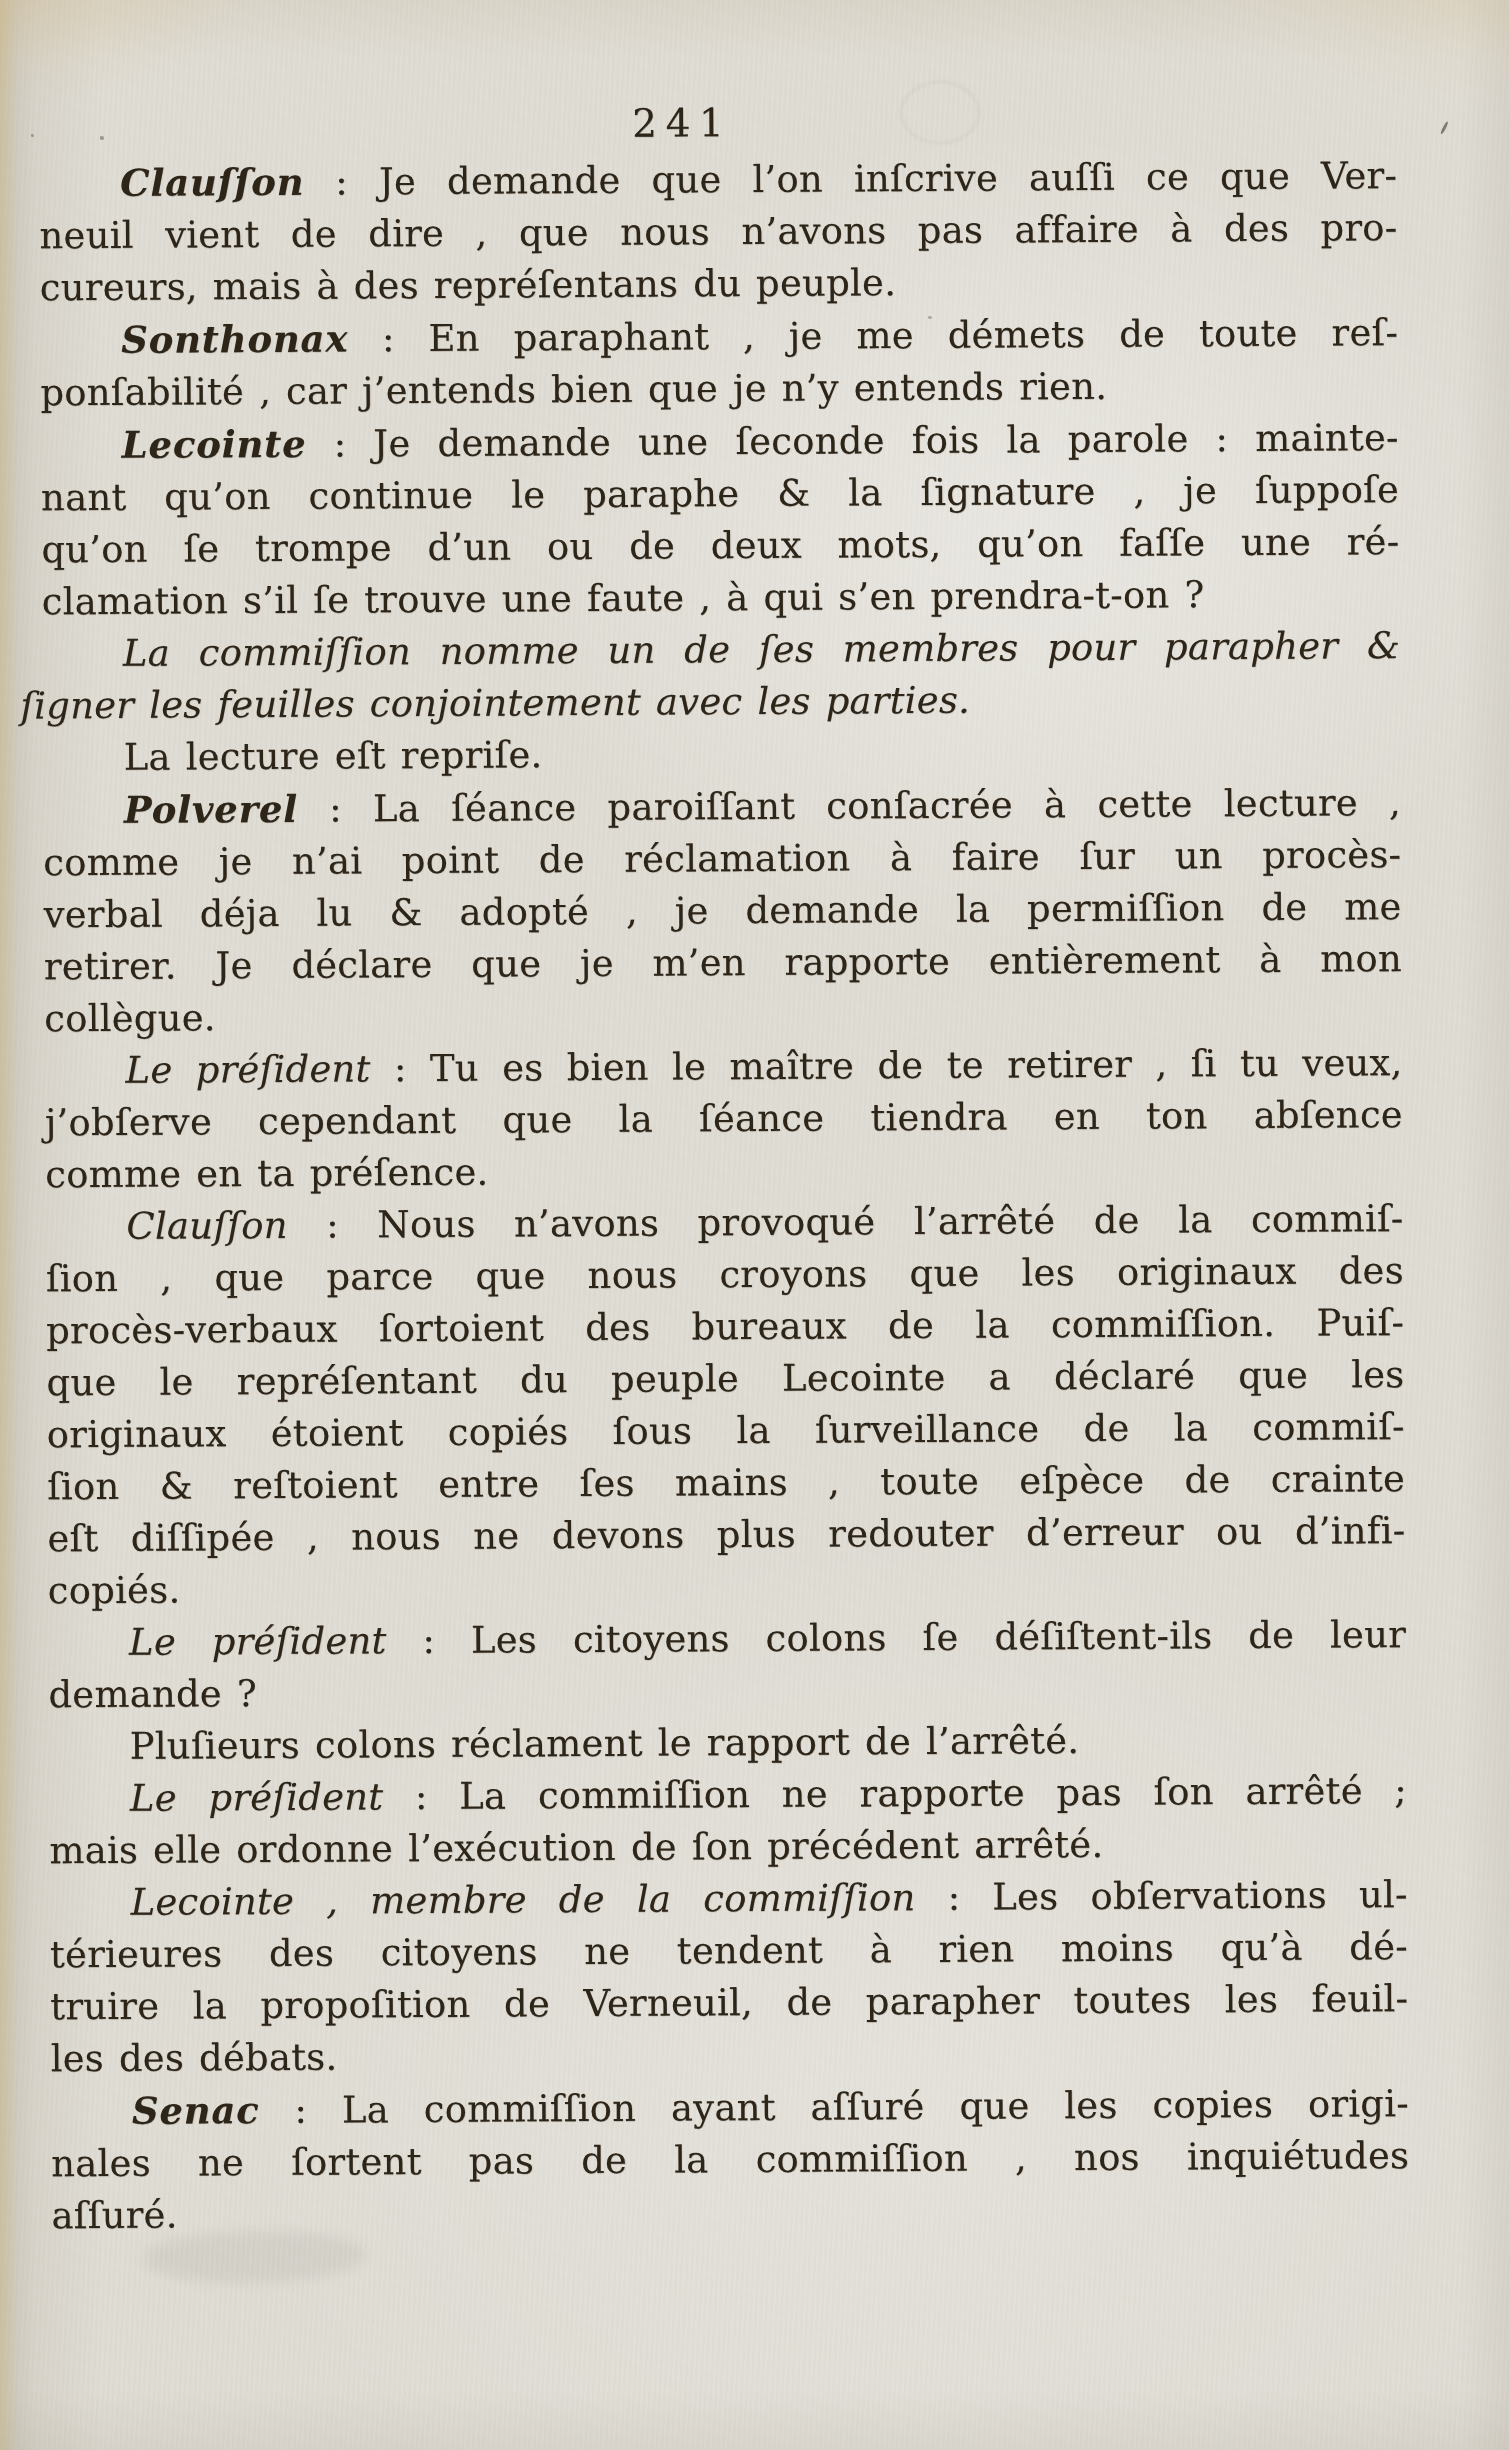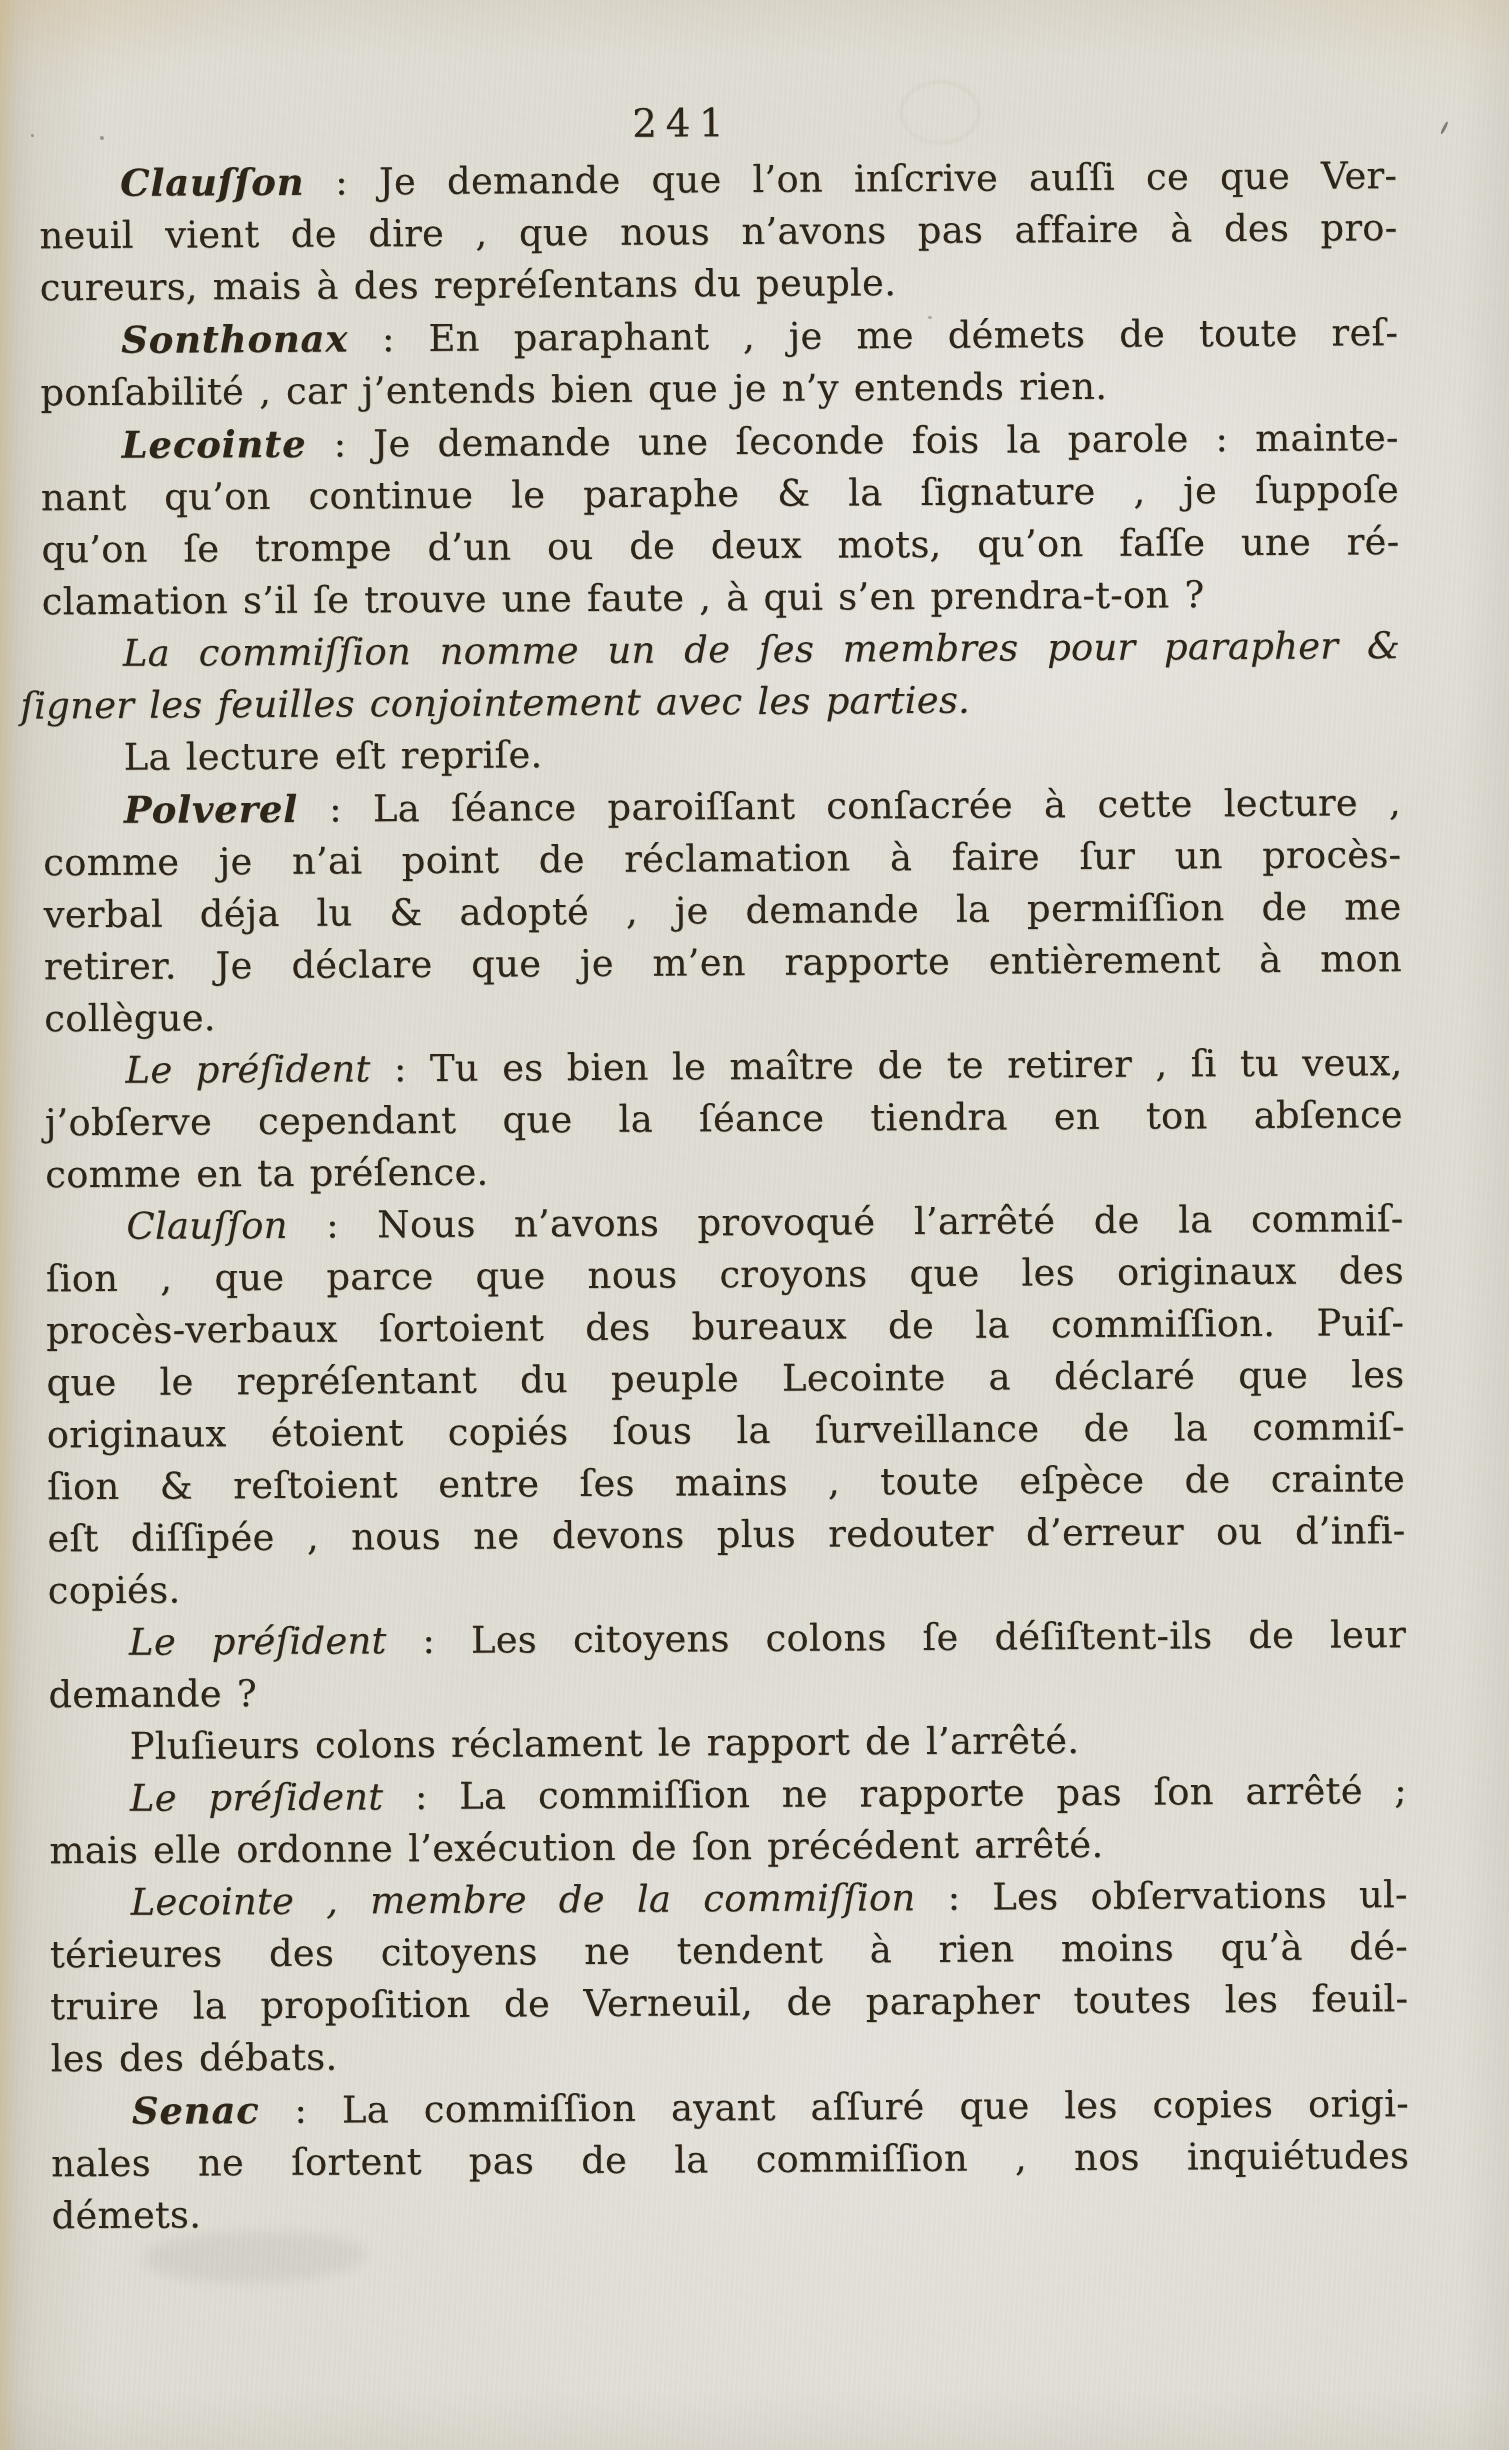--- a/index.html
+++ b/index.html
@@ -103,21 +103,21 @@
         <div class="line end"><span>demande ?</span></div>
         <div class="line indent end"><span>Pluſieurs colons réclament le rapport de l’arrêté.</span></div>
         <div class="line indent"><span class="it">Le préſident</span><span> : La commiſſion ne rapporte pas ſon arrêté ;</span></div>
         <div class="line end"><span>mais elle ordonne l’exécution de ſon précédent arrêté.</span></div>
         <div class="line indent"><span class="it">Lecointe , membre de la commiſſion</span><span> : Les obſervations ul-</span></div>
         <div class="line"><span>térieures des citoyens ne tendent à rien moins qu’à dé-</span></div>
         <div class="line"><span>truire la propoſition de Verneuil, de parapher toutes les feuil-</span></div>
         <div class="line end"><span>les des débats.</span></div>
         <div class="line indent"><span class="it bd">Senac</span><span> : La commiſſion ayant aſſuré que les copies origi-</span></div>
         <div class="line"><span>nales ne ſortent pas de la commiſſion , nos inquiétudes</span></div>
-        <div class="line end"><span>démets.</span></div>
+        <div class="line end"><span>aſſuré.</span></div>
       </div>
   </div>
   <div class="speck s1"></div>
   <div class="speck s2"></div>
   <div class="speck s3"></div>
   <div class="speck s4"></div>
   <div class="stain"></div>
   <div class="stain2"></div>
 </div>
 

